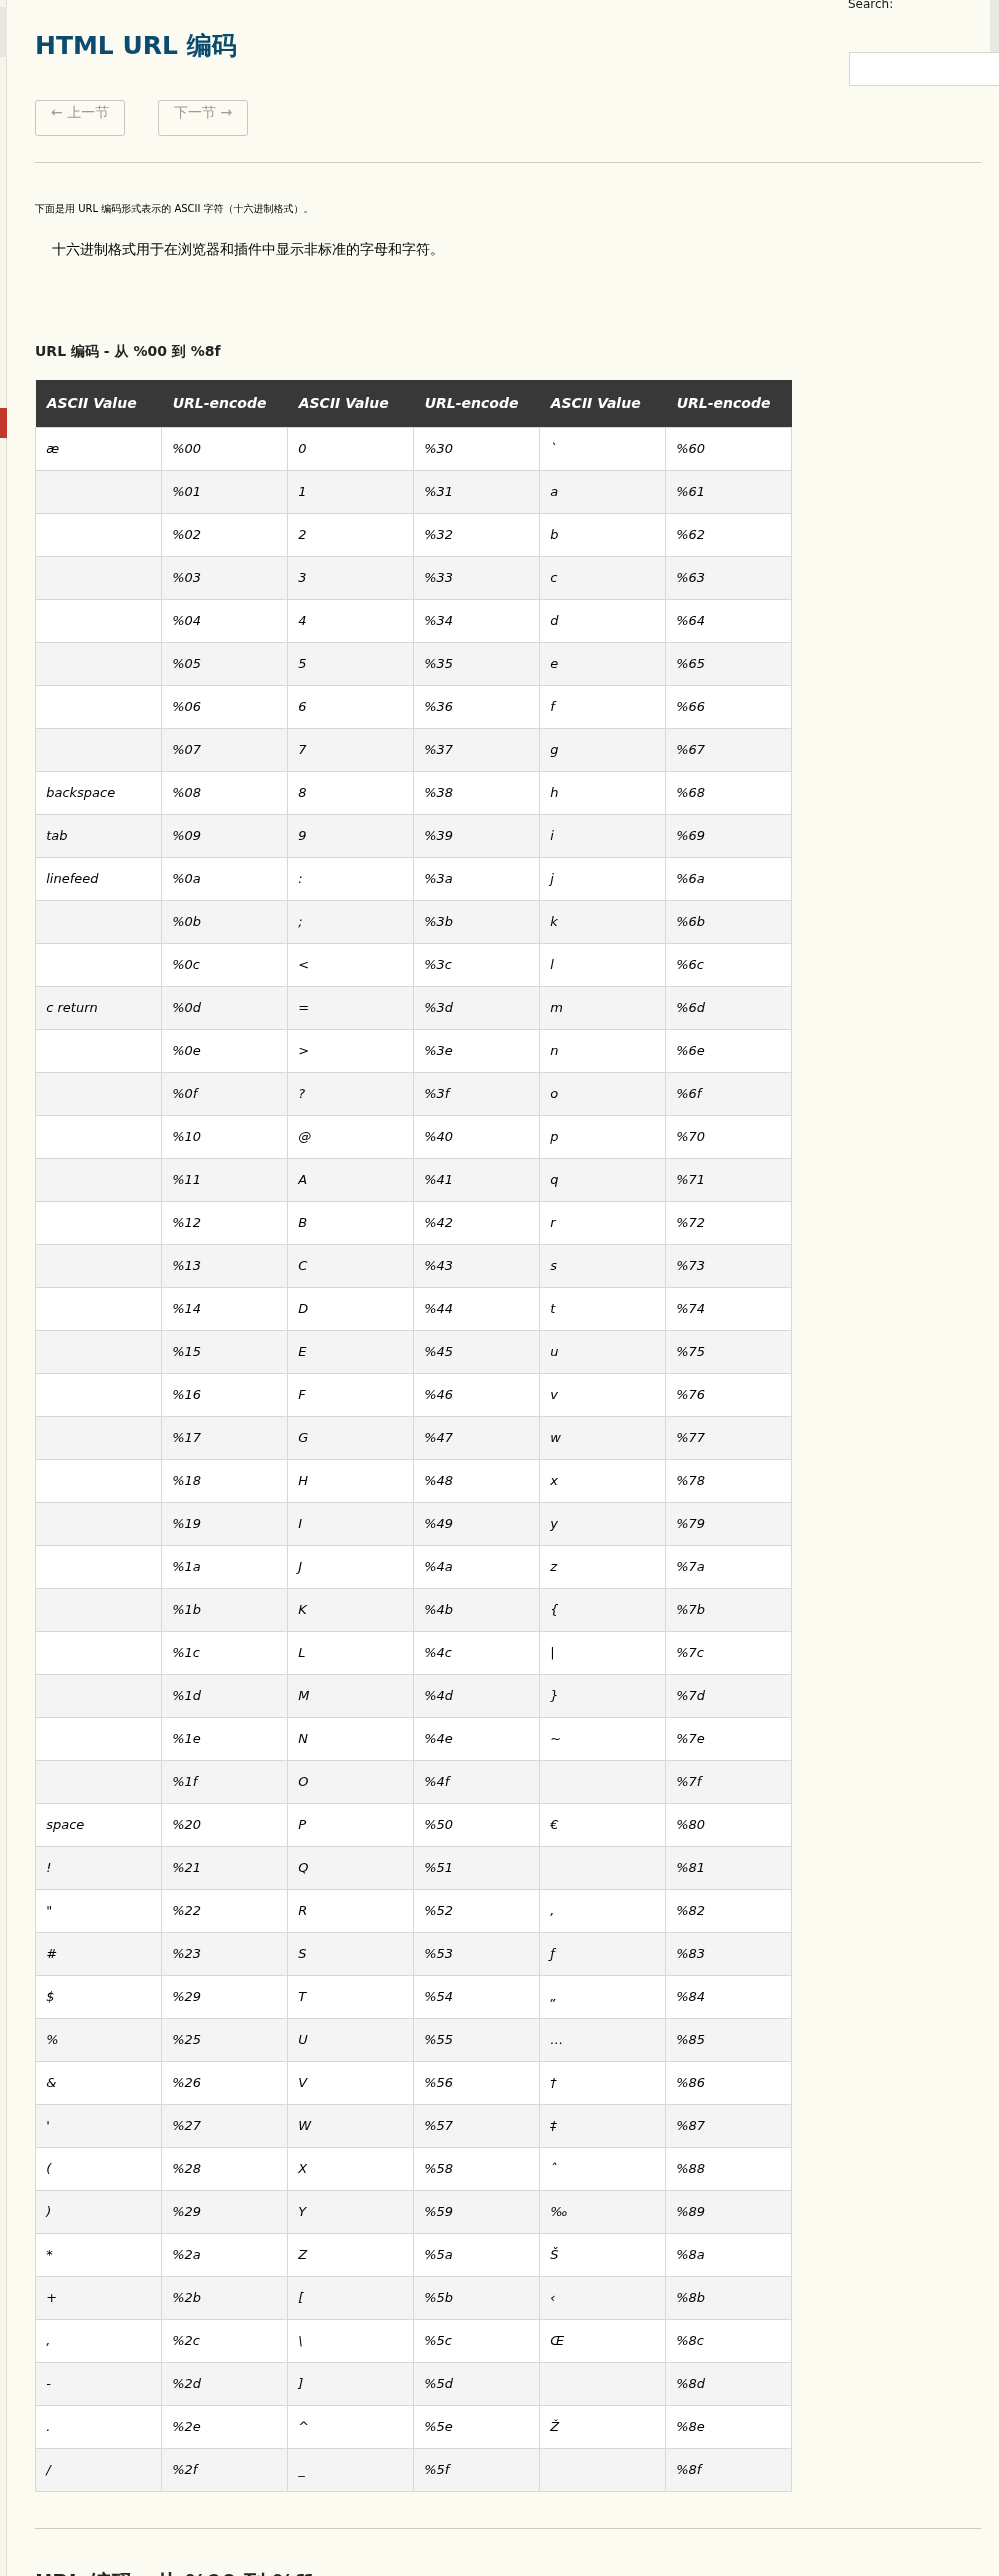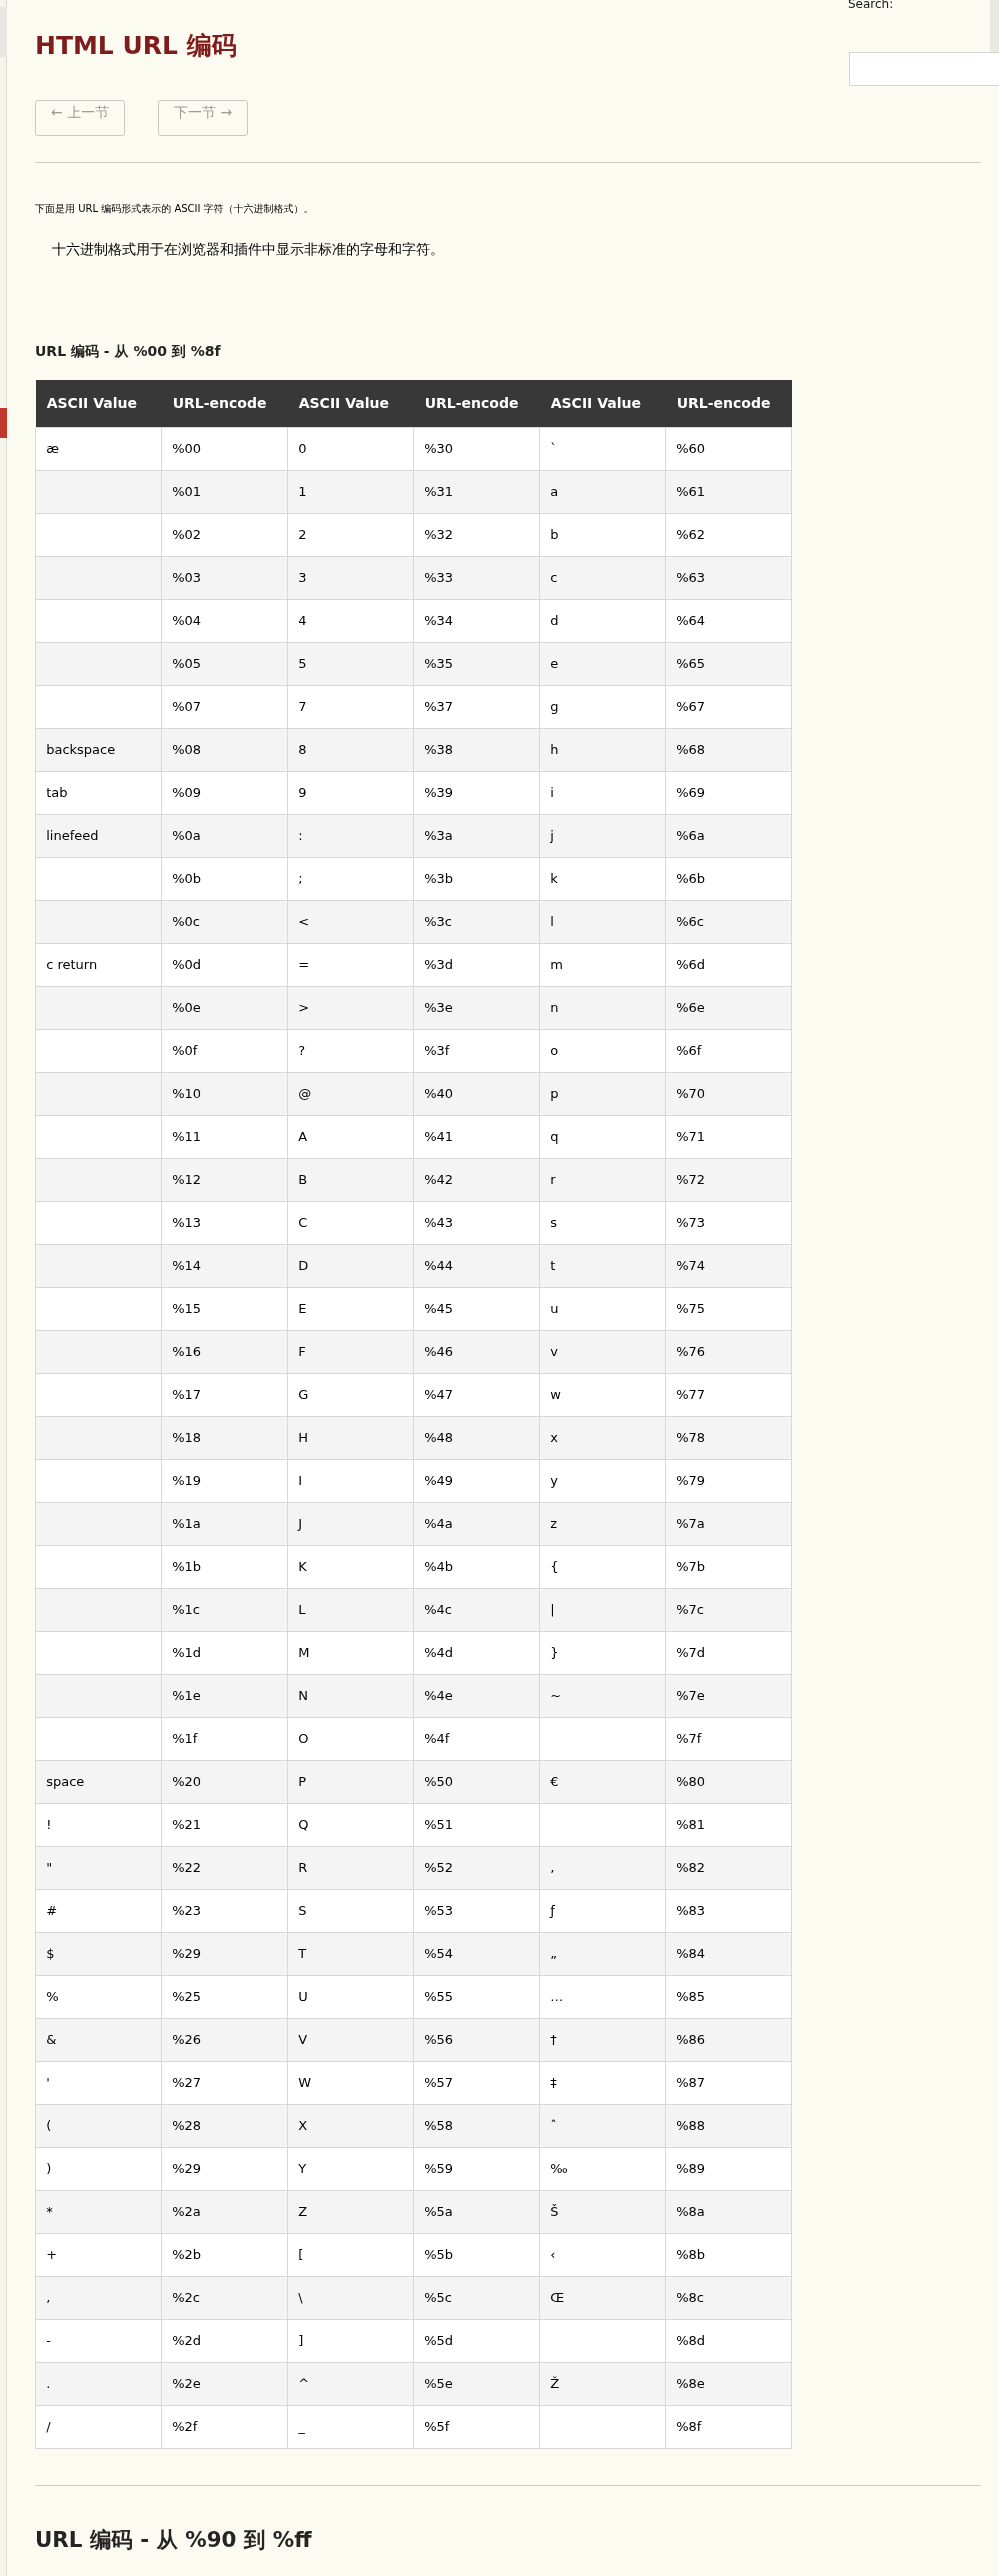--- a/index.html
+++ b/index.html
@@ -16,40 +16,40 @@
   .red-marker { position:absolute; left:0; top:408px; width:6.5px; height:30px; background:#c0392b; }
   .scroll-strip { position:absolute; left:990px; top:0; width:10.2px; height:54px; background:#e9e9e3; }
 
   .search-label { position:absolute; left:848px; top:-2.8px; font-size:12px; color:#151515; }
   .search-input { position:absolute; left:849px; top:52px; width:158px; height:34px;
     background:#fff; border:0.9px solid #d6d6cd; outline:none; padding:0 7.4px; font-size:13px; }
 
   .content { margin:0 18.6px 0 35px; position:relative; }
 
   h1.page-title { margin:0; padding-top:32px; font-size:25px; line-height:27px;
-    font-weight:bold; color:#7f1d1d; }
+    font-weight:bold; color:#0c4a6e; }
 
   .nav-row { margin-top:41px; height:24px; }
   .btn { display:inline-block; height:36px; line-height:15px; padding:3.7px 15px;
     border:0.9px solid #c7c7bf; border-radius:2.8px; color:#9c9c94; font-size:14px;
     background:transparent; text-decoration:none; cursor:pointer; white-space:nowrap; }
   .btn + .btn { margin-left:28px; }
 
   hr.divider { margin:38px 0 0 0; border:none; border-top:0.9px solid #cccbc2; height:0; }
   hr.divider2 { margin:36px 0 0 0; border:none; border-top:0.9px solid #cccbc2; height:0; }
 
   p.intro-line1 { margin:37px 0 0 0; font-size:10px; line-height:17.7px; }
   p.intro-line2 { margin:23px 0 0 17px; font-size:14px; line-height:17.7px; }
 
   h2.section-title { margin:80px 0 0 0; font-size:14px; line-height:26px;
     font-weight:bold; color:#242424; }
   h2.section-title-2 { margin:41px 0 0 0; font-size:21.4px; line-height:26px;
     font-weight:bold; color:#242424; }
 
-  table.enc { margin-top:16px; border-collapse:collapse; table-layout:fixed; width:757px; }
+  table.enc { margin-top:16px; border-collapse:collapse; table-layout:fixed; width:757px;font-style:italic; }
   table.enc th { background:#383838; color:#ffffff; font-weight:bold; font-size:14px;
     line-height:17px; padding:15px 11.2px; text-align:left; border:none; }
   table.enc td { font-size:13px; line-height:16px; padding:13px 10.2px;
     border:0.9px solid #d8d8d8; color:#000; overflow:hidden; white-space:nowrap; }
   table.enc tbody tr:nth-child(odd) td { background:#ffffff; }
   table.enc tbody tr:nth-child(even) td { background:#f4f4f4; }
 </style>
 </head>
 <body>
 
@@ -131,20 +131,28 @@
         <tr>
           <td></td>
           <td>%05</td>
           <td>5</td>
           <td>%35</td>
           <td>e</td>
           <td>%65</td>
         </tr>
         <tr>
           <td></td>
+          <td>%06</td>
+          <td>6</td>
+          <td>%36</td>
+          <td>f</td>
+          <td>%66</td>
+        </tr>
+        <tr>
+          <td></td>
           <td>%07</td>
           <td>7</td>
           <td>%37</td>
           <td>g</td>
           <td>%67</td>
         </tr>
         <tr>
           <td>backspace</td>
           <td>%08</td>
           <td>8</td>

